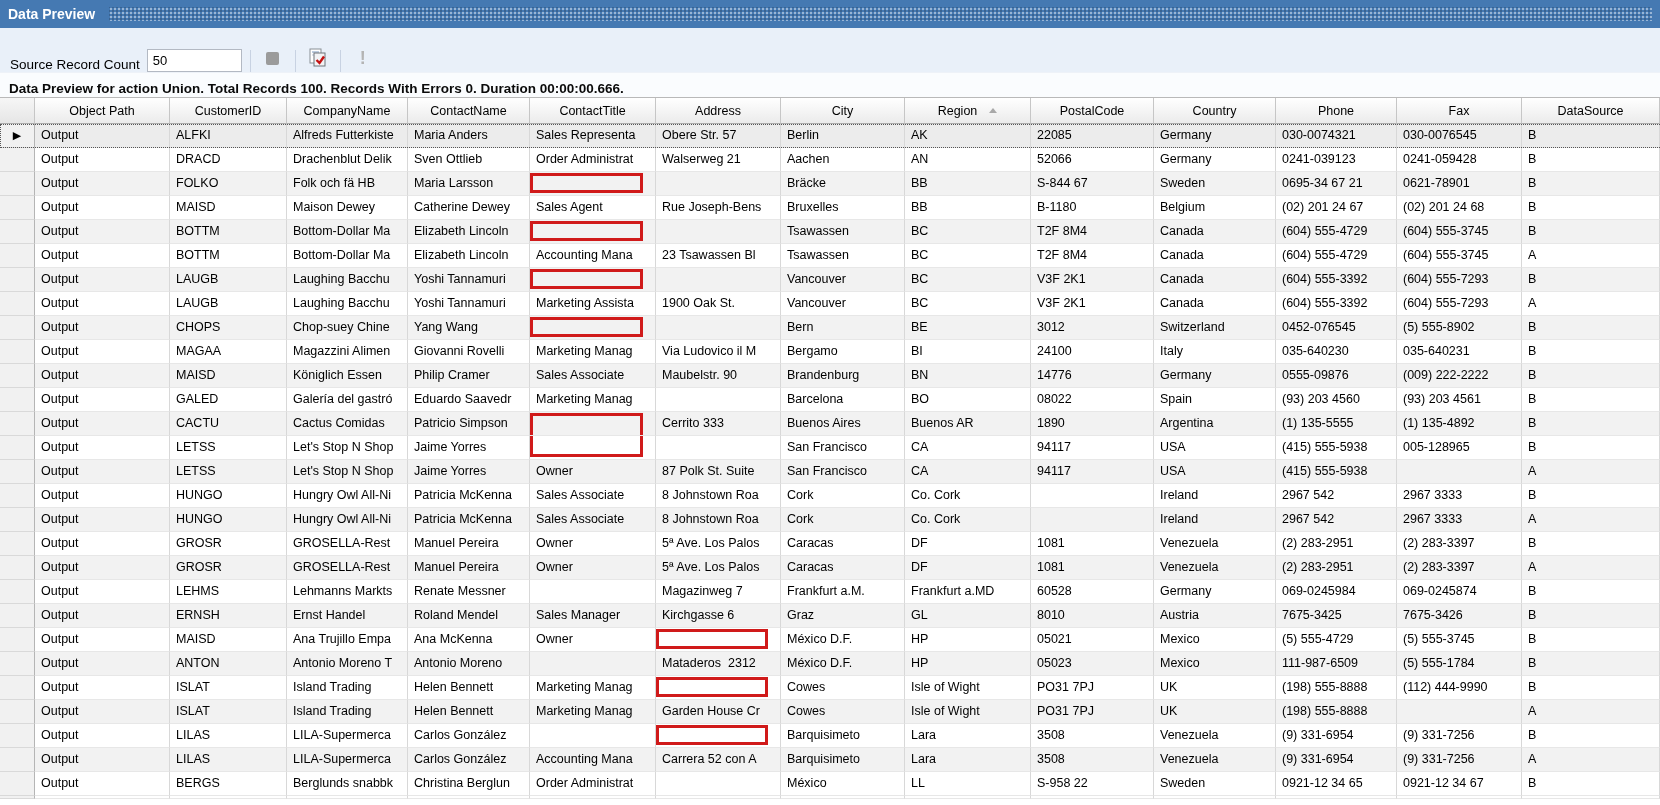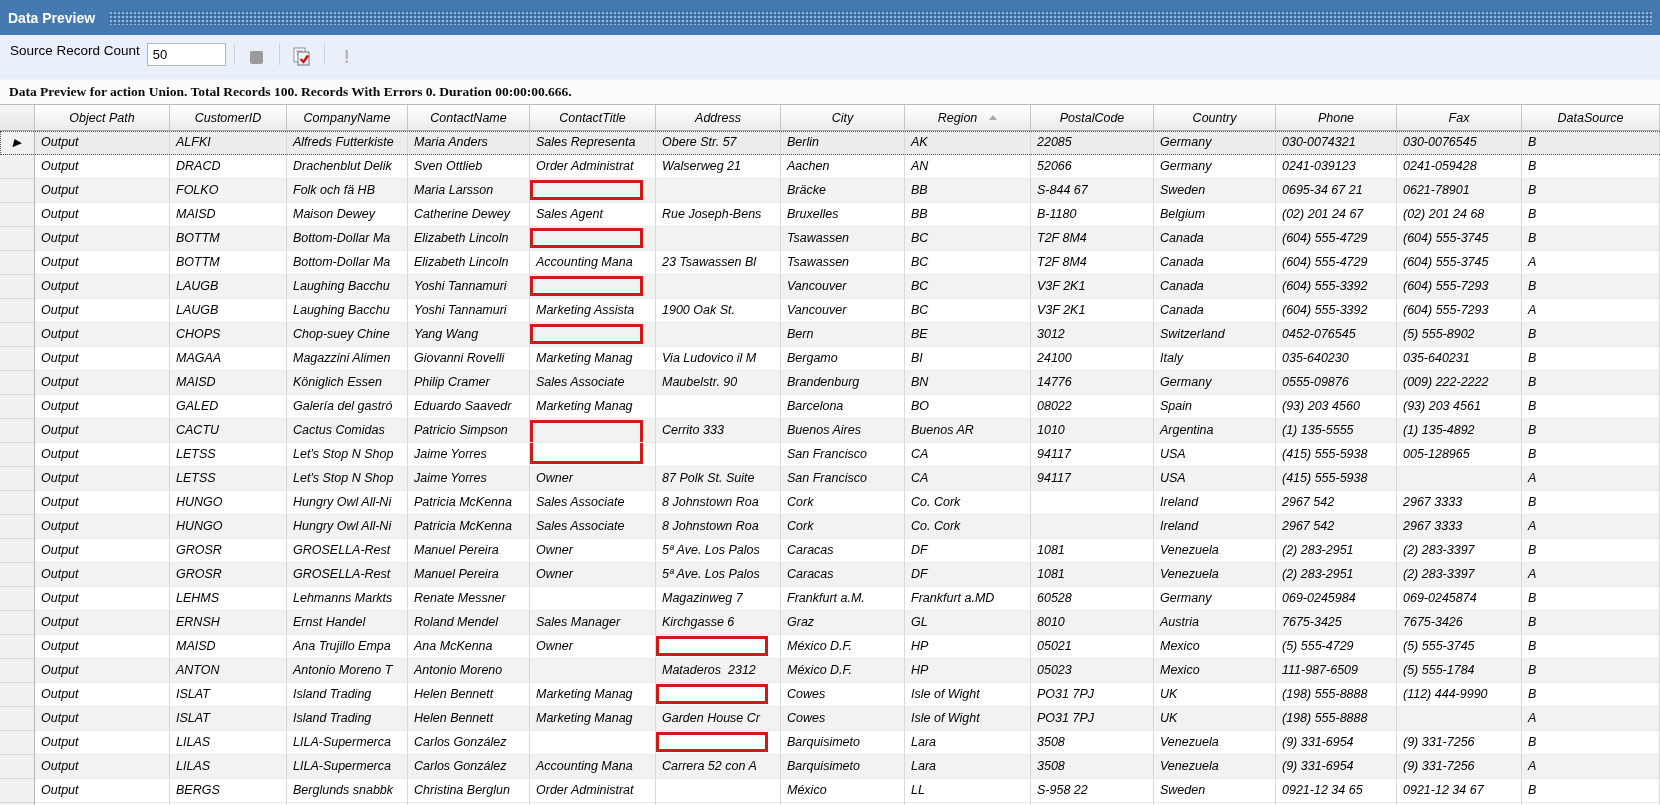--- a/index.html
+++ b/index.html
@@ -9,56 +9,56 @@
     --cols:35px 135px 117px 121px 122px 126px 125px 124px 126px 123px 122px 121px 125px 138px;
   }
   *{box-sizing:border-box;}
   html,body{margin:0;padding:0;}
   body{
     width:1660px;height:805px;overflow:hidden;background:#fff;
     font-family:"Liberation Sans", sans-serif;color:#000;
   }
   
   .titlebar{
-    height:35px;background:var(--accent,#4579b2);
+    height:28px;background:var(--accent,#4579b2);
     display:flex;align-items:center;padding:0 8px;
   }
   .titlebar .title{color:#fff;font-size:14px;font-weight:bold;white-space:nowrap;}
   .title-stipple{
     flex:1;height:14px;margin-left:14px;
     background-image:
       radial-gradient(rgba(255,255,255,.45) 26%, transparent 30%),
       radial-gradient(rgba(0,0,0,.18) 26%, transparent 30%);
     background-size:4px 4px;background-position:0 0,2px 2px;
   }
   
   .toolbar{
     height:45px;background:var(--toolbar-bg,#e9f0f9);
-    display:flex;align-items:flex-start;padding:8px 10px;
+    display:flex;align-items:flex-end;padding:0 10px;
     border-bottom:1px solid #eef2f8;
   }
   .toolbar .lbl{font-size:13.5px;margin-right:7px;white-space:nowrap;}
   .toolbar input{
-    width:79px;height:23px;border:1px solid #b3b9c3;background:#fff;
+    width:95px;height:23px;border:1px solid #b3b9c3;background:#fff;
     font-family:"Liberation Sans", sans-serif;font-size:13px;padding:1px 5px;outline:none;
   }
   .tb-sep{width:1px;height:22px;background:#c8d2e2;margin:0 8px;}
   .tb-btn{
     width:28px;height:28px;display:flex;align-items:center;justify-content:center;
     background:transparent;border:none;padding:0;cursor:default;
   }
   .stop-square{width:13px;height:13px;background:#9b9b9b;border-radius:2px;}
   .excl{font-size:18px;font-weight:bold;color:#b4b4b4;line-height:1;}
   
   .statusline{
-    height:24px;background:#fafcfe;display:flex;align-items:center;
-    padding:8px 9px;font-size:13.5px;font-weight:bold;color:#0a0a0a;white-space:nowrap;font-family:Liberation Serif, serif;
+    height:24px;background:#fafcfe;display:flex;align-items:flex-start;
+    padding:8px 9px;font-size:13.5px;font-weight:bold;color:#0a0a0a;white-space:nowrap;
   }
   
-  .grid{width:1660px;background:#737373;border-top:1px solid #b9b9b9;font-style:italic;}
+  .grid{width:1660px;background:#737373;border-top:1px solid #b9b9b9;}
   .grid-header,.grid-row{display:grid;grid-template-columns:var(--cols);}
   .grid-header{height:26px;}
   .hcell{
     background:linear-gradient(#ffffff,#ebebeb);
     border-right:1px solid #c6c6c6;border-bottom:1px solid #ababab;
     display:flex;align-items:center;justify-content:center;
     font-size:12.5px;white-space:nowrap;overflow:hidden;position:relative;
   }
   .hcell.corner{background:linear-gradient(#f6f6f6,#e6e6e6);}
   .sort-asc{
@@ -368,21 +368,21 @@
       <div class="grid-row odd">
         <div class="row-header"></div>
         <div class="cell"><span class="cell-text">Output</span></div>
         <div class="cell"><span class="cell-text">CACTU</span></div>
         <div class="cell"><span class="cell-text">Cactus Comidas</span></div>
         <div class="cell"><span class="cell-text">Patricio Simpson</span></div>
         <div class="cell"><span class="error-box join-top"></span><span class="cell-text"></span></div>
         <div class="cell"><span class="cell-text">Cerrito 333</span></div>
         <div class="cell"><span class="cell-text">Buenos Aires</span></div>
         <div class="cell"><span class="cell-text">Buenos AR</span></div>
-        <div class="cell"><span class="cell-text">1010</span></div>
+        <div class="cell"><span class="cell-text">1890</span></div>
         <div class="cell"><span class="cell-text">Argentina</span></div>
         <div class="cell"><span class="cell-text">(1) 135-5555</span></div>
         <div class="cell"><span class="cell-text">(1) 135-4892</span></div>
         <div class="cell"><span class="cell-text">B</span></div>
       </div>
       <div class="grid-row">
         <div class="row-header"></div>
         <div class="cell"><span class="cell-text">Output</span></div>
         <div class="cell"><span class="cell-text">LETSS</span></div>
         <div class="cell"><span class="cell-text">Let's Stop N Shop</span></div>

